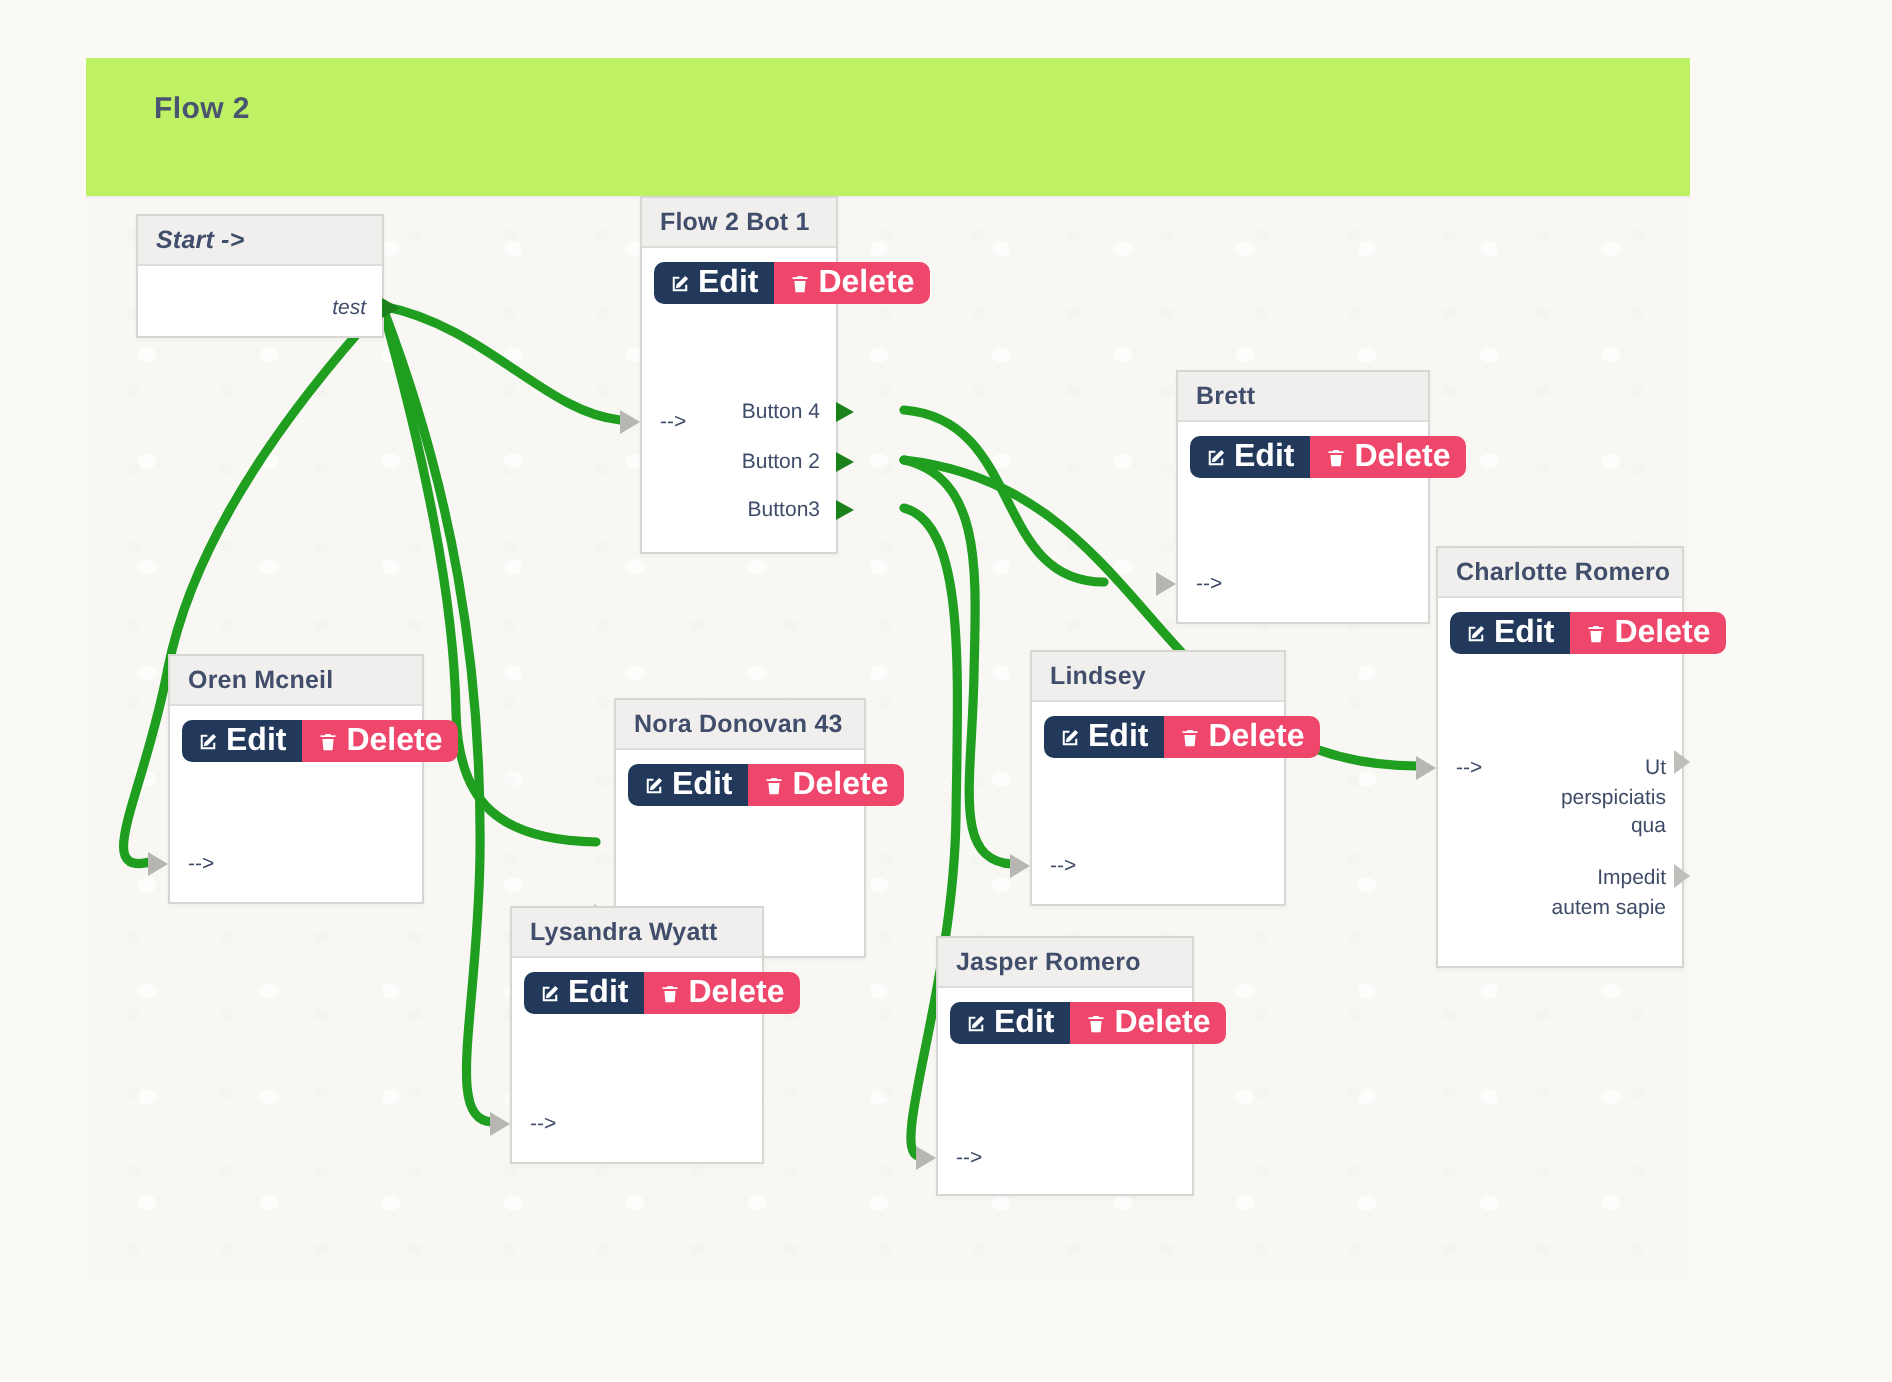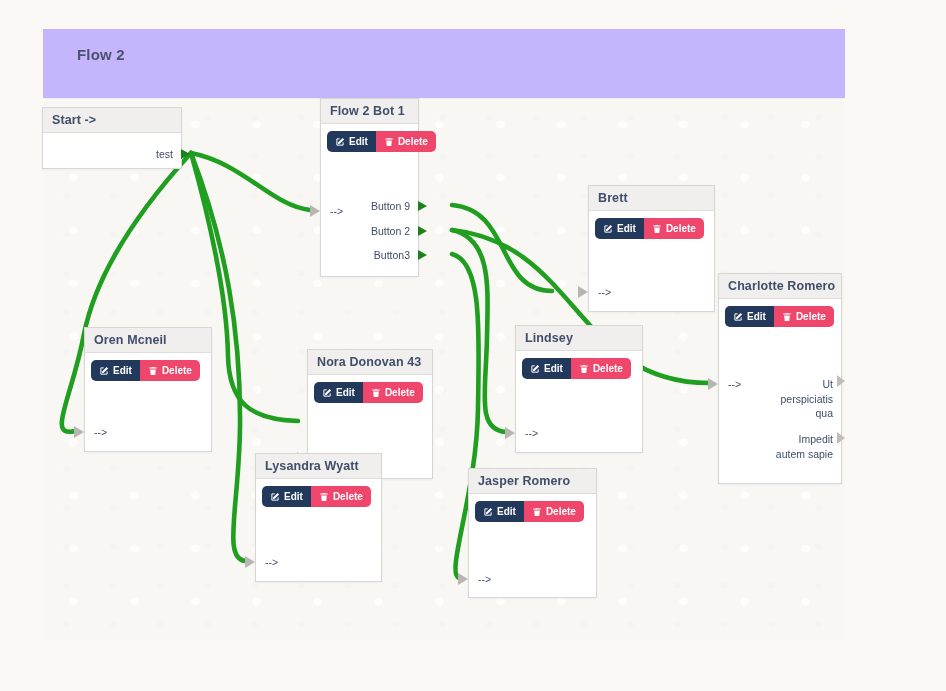--- a/index.html
+++ b/index.html
@@ -4,21 +4,21 @@
 <style>
   html,body{margin:0;padding:0;}
   body{
     width:946px;height:691px;position:relative;overflow:hidden;
     background:#faf9f6;
     font-family:"Liberation Sans","DejaVu Sans",sans-serif;
     -webkit-font-smoothing:antialiased;
   }
   .header-band{
     position:absolute;left:43px;top:29px;width:802px;height:69px;
-    background:#c4b5fd;border-bottom:1px solid #f0eeec;z-index:2;
+    background:#bef264;border-bottom:1px solid #f0eeec;z-index:2;
   }
   .page-title{
     position:absolute;left:34px;top:17px;
     font-size:15px;font-weight:700;letter-spacing:.2px;color:#4a5470;
   }
   .canvas{
     position:absolute;left:43px;top:98px;width:802px;height:542px;
     background-color:#f8f7f4;
     background-image:radial-gradient(rgba(120,110,90,0.018) 3px, transparent 4px),
                      radial-gradient(rgba(255,255,255,0.7) 4px, transparent 5px);
@@ -37,21 +37,21 @@
   }
   .node-header{
     position:relative;height:25px;background:#f1efed;border-bottom:1px solid #dedcd9;
     display:flex;align-items:center;padding:0 9px;box-sizing:border-box;
     font-size:12.5px;font-weight:700;color:#414e6b;letter-spacing:.1px;
     white-space:nowrap;overflow:hidden;
   }
   .btns{position:absolute;left:6px;top:32px;display:flex;}
   .btn{
     height:21px;display:flex;align-items:center;gap:4px;padding:0 8px;
-    font-size:10px;font-weight:700;color:#fff;cursor:pointer;white-space:nowrap;
+    font-size:16px;font-weight:700;color:#fff;cursor:pointer;white-space:nowrap;
   }
   .btn svg{display:block;}
   .btn-edit{border-radius:5px 0 0 5px;}
   .btn-del{border-radius:0 5px 5px 0;align-items:center;}
   .in-label{
     position:absolute;left:9px;font-size:10.5px;color:#3f4c68;white-space:nowrap;
   }
   .in-arrow{
     position:absolute;left:-11px;width:0;height:0;
     border-top:6px solid transparent;border-bottom:6px solid transparent;
@@ -87,21 +87,21 @@
     <path d="M452,230 C578,244 576,383 709,383" class="edge" stroke="#1f9e1f"></path>
     <path d="M452,230 C492,239 488,288 487,337 C486,392 476,430 506,432" class="edge" stroke="#1f9e1f"></path>
     <path d="M452,254 C483,262 479,335 478,408 C477,492 445,574 459,578" class="edge" stroke="#1f9e1f"></path>
   </svg>
 
 <div class="header-band">
   <div class="page-title">Flow 2</div>
 </div>
 <div class="canvas"></div>
 
-<div class="node" style="left:42px;top:107px;width:140px;height:62px;">
+<div class="node" style="left:68px;top:107px;width:124px;height:62px;font-style:italic;">
   <div class="node-header">Start -&gt;</div>
   <div class="out-label" style="top:40px;">test</div>
   <div class="out-port" style="top:41px;"></div>
 </div>
 
 <div class="node" style="left:320px;top:98px;width:99px;height:179px;">
   <div class="node-header">Flow 2 Bot 1</div>
   <div class="btns">
     <div class="btn btn-edit" style="background:#22395c;">
       <svg width="10" height="10" viewBox="0 0 16 16">
@@ -112,21 +112,21 @@
     </div>
     <div class="btn btn-del" style="background:#ef476b;">
       <svg width="10" height="10" viewBox="0 0 16 16">
           <path fill="#fff" d="M6 1.5h4l.5 1H14V4H2V2.5h3.5zM3.5 5.5h9L11.6 14.5H4.4z"></path>
         </svg>
       <span>Delete</span>
     </div>
   </div>
   <div class="in-arrow" style="top:106px;"></div>
   <div class="in-label" style="top:106px;">--&gt;</div>
-  <div class="out-label" style="top:101px;">Button 9</div>
+  <div class="out-label" style="top:101px;">Button 4</div>
   <div class="out-port" style="top:102px;"></div>
   <div class="out-label" style="top:126px;padding-left:37px;">Button 2</div>
   <div class="out-port" style="top:127px;"></div>
   <div class="out-label" style="top:150px;">Button3</div>
   <div class="out-port" style="top:151px;"></div>
 </div>
 
 <div class="node" style="left:588px;top:185px;width:127px;height:127px;">
   <div class="node-header">Brett</div>
   <div class="btns">

